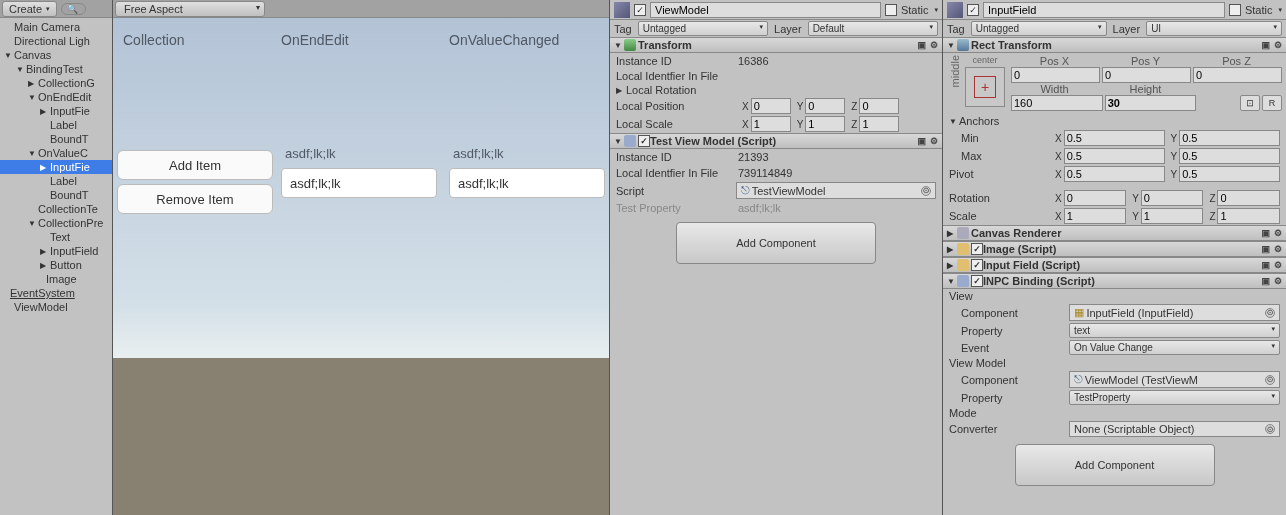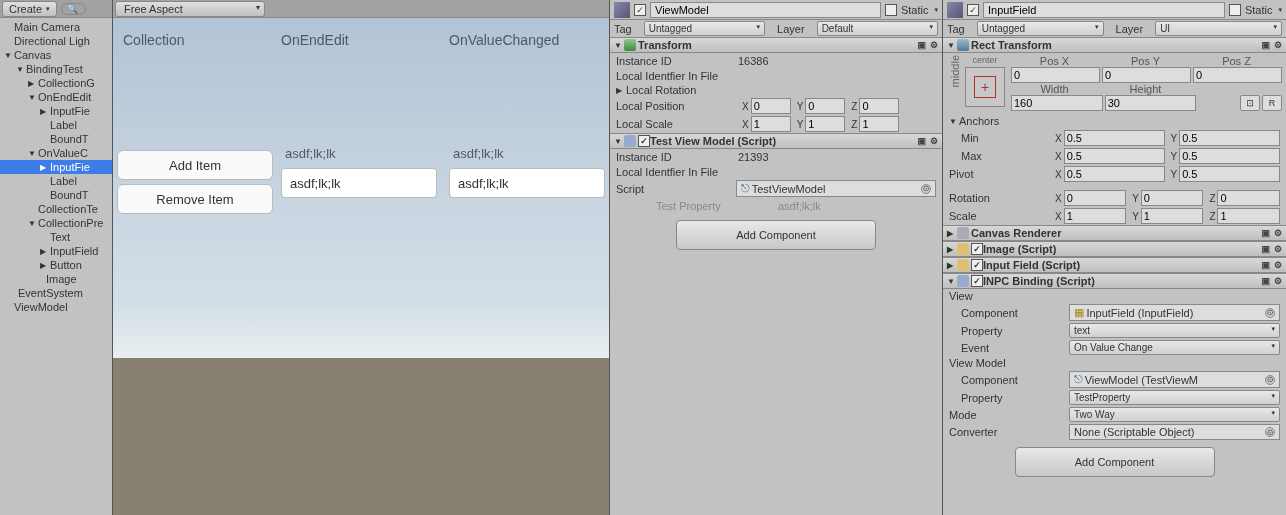--- a/index.html
+++ b/index.html
@@ -22,37 +22,37 @@
 .game-sky { height: 340px; background: linear-gradient(#b3c3d6, #d4e0e8 85%, #e8efef); position: relative;}
 .game-ground { flex:1; background: #888070;}
 .game-label { position:absolute; color:#505864; font-size:14px;}
 .game-btn { position:absolute; background:#fafafa; border:1px solid #bbb; border-radius:6px; color:#333; font-size:13px; display:flex; align-items:center; justify-content:center; width:156px; height:30px;}
 .game-input { position:absolute; background:#fff; border:1px solid #bbb; border-radius:4px; color:#333; font-size:13px; padding:4px 8px; width:156px; height:30px; display:flex; align-items:center;}
 .insp-header { height: 20px; background: #c2c2c2; border-bottom: 1px solid #888; display: flex; align-items: center; padding: 0 4px; gap:4px;}
 .cube-icon { width:16px; height:16px; background:linear-gradient(135deg,#88a,#557);}
 .checkbox { width:12px; height:12px; border:1px solid #555; background:#eee; display:inline-flex; align-items:center; justify-content:center; font-size:9px;}
 .checkbox.checked::before { content:'✓'; }
 .name-field { flex:1; background:#ddd; border:1px solid #888; padding:1px 4px; font-size:11px;}
-.insp-row { display:flex; align-items:center; padding:1px 4px; gap:12px; font-size:11px;}
+.insp-row { display:flex; align-items:center; padding:1px 4px; gap:6px; font-size:11px;}
 .insp-dd { flex:1; background:linear-gradient(#e8e8e8,#d0d0d0); border:1px solid #888; border-radius:2px; padding:1px 4px; position:relative; font-size:10px;}
 .insp-dd::after { content:'▾'; position:absolute; right:4px; font-size:7px;}
 .comp-header { height:16px; background:linear-gradient(#d8d8d8,#bfbfbf); border-top:1px solid #888; border-bottom:1px solid #888; display:flex; align-items:center; padding:0 4px; font-weight:bold; font-size:11px;}
 .comp-header .fold { width:10px; font-size:8px;}
 .comp-icon { width:12px; height:12px; margin-right:2px; display:inline-block; border-radius:2px;}
 .gear-icon { margin-left:auto; font-size:9px; color:#444;}
 .help-icon { font-size:9px; color:#444; margin-left:4px;}
 .field-row { display:flex; align-items:center; padding:1px 6px; font-size:11px;}
 .field-row .flabel { width:120px; color:#333;}
-.field-row.disabled .flabel { color:#888;margin-left:40px;}
+.field-row.disabled .flabel { color:#888;}
 .num-field { width:40px; background:#ddd; border:1px solid #888; padding:1px 2px; font-size:11px; margin-left:2px;}
 .text-val { flex:1; background:transparent; font-size:11px; padding:1px 2px;}
 .num-prefix { font-size:10px; margin-left:6px;}
 .obj-field { flex:1; background:#ddd; border:1px solid #888; padding:1px 4px; font-size:10px; display:flex; align-items:center; gap:2px;}
 .obj-dot { width:10px; height:10px; margin-left:auto; border:1px solid #888; border-radius:50%; background:#ccc; font-size:8px; display:flex; align-items:center; justify-content:center;}
-.add-comp-btn { margin:6px auto; width:200px; padding:8px; background:linear-gradient(#e8e8e8,#c8c8c8); border:1px solid #888; border-radius:4px; text-align:center;}
+.add-comp-btn { margin:6px auto; width:200px; padding:14px; background:linear-gradient(#e8e8e8,#c8c8c8); border:1px solid #888; border-radius:4px; text-align:center;}
 .rect-preview { width:40px; height:40px; border:1px solid #888; background:#c8c8c8; display:flex; align-items:center; justify-content:center; margin:2px 4px; position:relative;}
 .rect-preview::before { content:''; position:absolute; left:50%; top:50%; width:20px; height:20px; border:1px solid #a33; transform:translate(-50%,-50%);}
 .rect-preview::after { content:'+'; color:#a33; font-size:14px;}
 .rect-header-labels { font-size:9px; color:#555; display:flex;}
 .rect-header-labels span { flex:1; text-align:center;}
 .pill { display:inline-flex; align-items:center; justify-content:center; width:20px; height:16px; border:1px solid #888; border-radius:2px; background:#ddd; font-size:9px; margin-left:2px;}
 .anchors-label { font-size:11px; padding:2px 6px; display:flex; align-items:center;}
 .anchors-label .fold { width:10px; font-size:8px;}
 .sidelabel { display:flex; flex-direction:column; justify-content:space-around; font-size:8px; color:#666; width:14px; text-align:center;}
 </style>
@@ -137,21 +137,21 @@
         <span>InputField</span>
       </div>
       <div class="tree-item" style="padding-left: 40px;">
         <span class="arrow">▶</span>
         <span>Button</span>
       </div>
       <div class="tree-item" style="padding-left: 36px;">
         <span class="arrow"></span>
         <span>Image</span>
       </div>
-      <div class="tree-item" style="padding-left: 8px;">
+      <div class="tree-item" style="padding-left: 0; text-decoration: underline;">
         <span class="arrow"></span>
         <span>EventSystem</span>
       </div>
       <div class="tree-item" style="padding-left: 4px;">
         <span class="arrow"></span>
         <span>ViewModel</span>
       </div>
     </div>
 </div>
 
@@ -234,20 +234,21 @@
     <span>Test View Model (Script)</span>
     <span class="help-icon" style="margin-left:auto">▣</span>
     <span class="gear-icon" style="margin-left:4px">⚙</span>
   </div>
   <div class="field-row">
       <span class="flabel">Instance ID</span>
       <span class="text-val">21393</span>
     </div>
   <div class="field-row">
       <span class="flabel">Local Identfier In File</span>
+      <span class="text-val">739114849</span>
     </div>
   <div class="field-row">
       <span class="flabel">Script</span>
       <div class="obj-field">
         <span style="color:#468">⎋</span>
         <span>TestViewModel</span>
         <span class="obj-dot">⊙</span>
       </div>
     </div>
   <div class="field-row disabled">
@@ -298,21 +299,21 @@
         <input class="num-field" style="flex: 1 1 0%;" value="0">
         <input class="num-field" style="flex: 1 1 0%;" value="0">
       </div>
       <div class="rect-header-labels">
           <span>Width</span>
           <span>Height</span>
           <span></span>
         </div>
       <div style="display:flex">
         <input class="num-field" style="flex: 1 1 0%;" value="160">
-        <input class="num-field" style="flex: 1 1 0%;" value="30">
+        <input class="num-field" style="flex: 1 1 0%; font-weight: bold;" value="30">
         <div style="flex:1;display:flex;justify-content:flex-end">
             <span class="pill">⊡</span>
             <span class="pill">R</span>
           </div>
       </div>
     </div>
   </div>
   <div class="anchors-label">
       <span class="fold">▼</span>
       <span>Anchors</span>
@@ -419,21 +420,20 @@
         <span>ViewModel (TestViewM</span>
         <span class="obj-dot">⊙</span>
       </div>
     </div>
   <div class="field-row">
       <span class="flabel" style="padding-left:12px">Property</span>
       <div class="insp-dd">TestProperty</div>
     </div>
   <div class="field-row">
       <span class="flabel">Mode</span>
-      <div class="insp-dd">Two Way</div>
     </div>
   <div class="field-row">
       <span class="flabel">Converter</span>
       <div class="obj-field">
         <span>None (Scriptable Object)</span>
         <span class="obj-dot">⊙</span>
       </div>
     </div>
   <div class="add-comp-btn">Add Component</div>
 </div>

